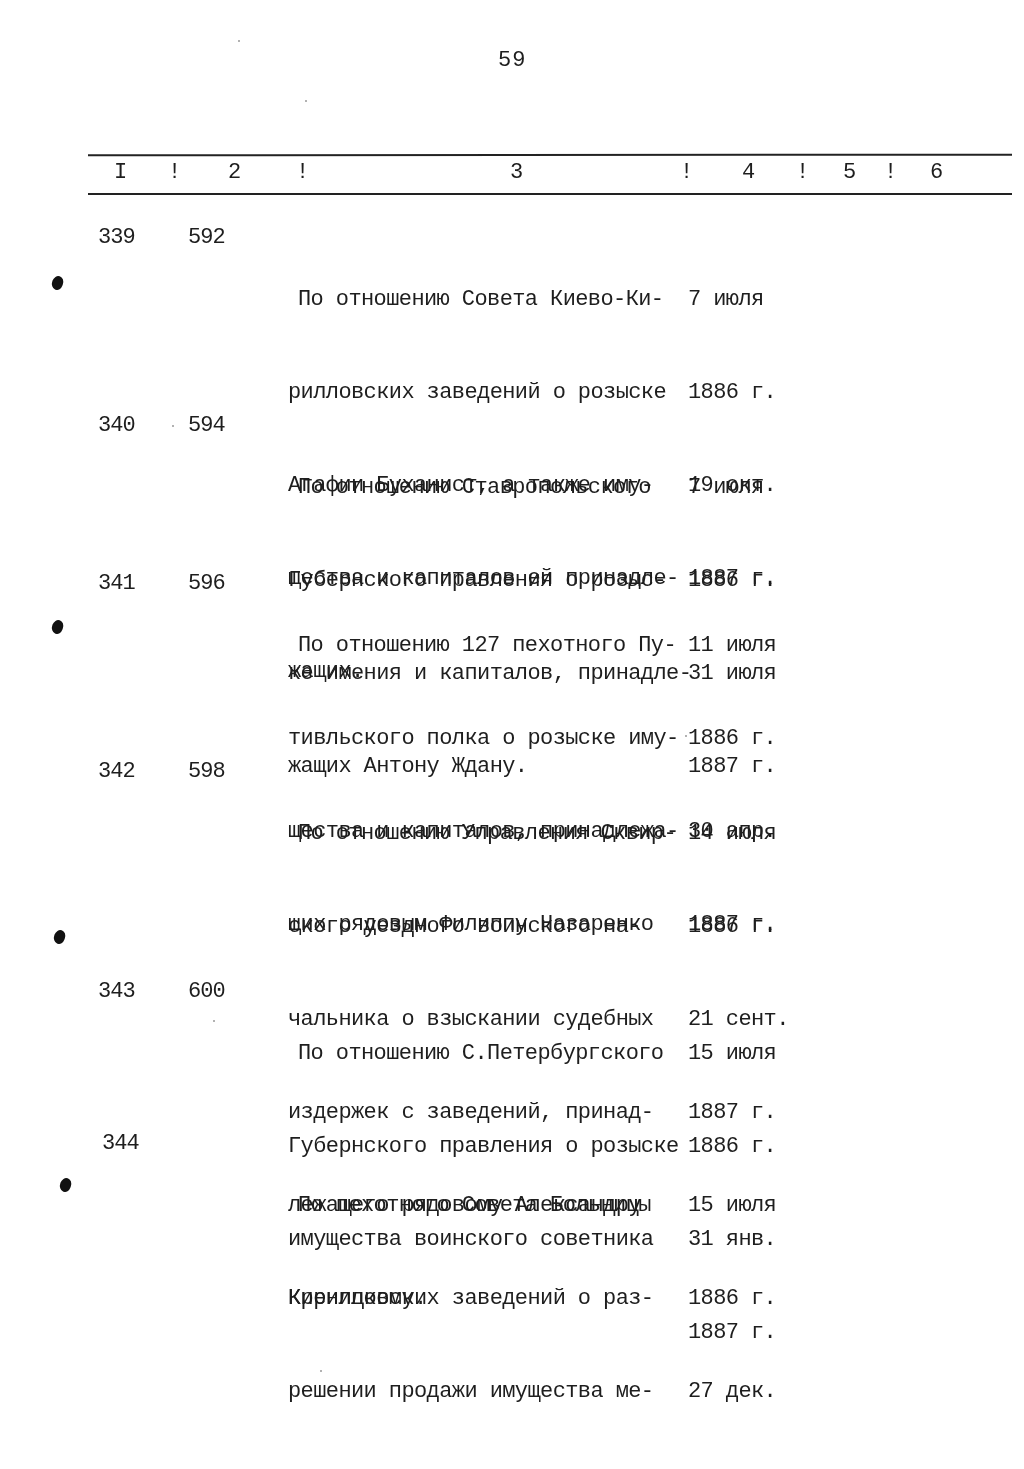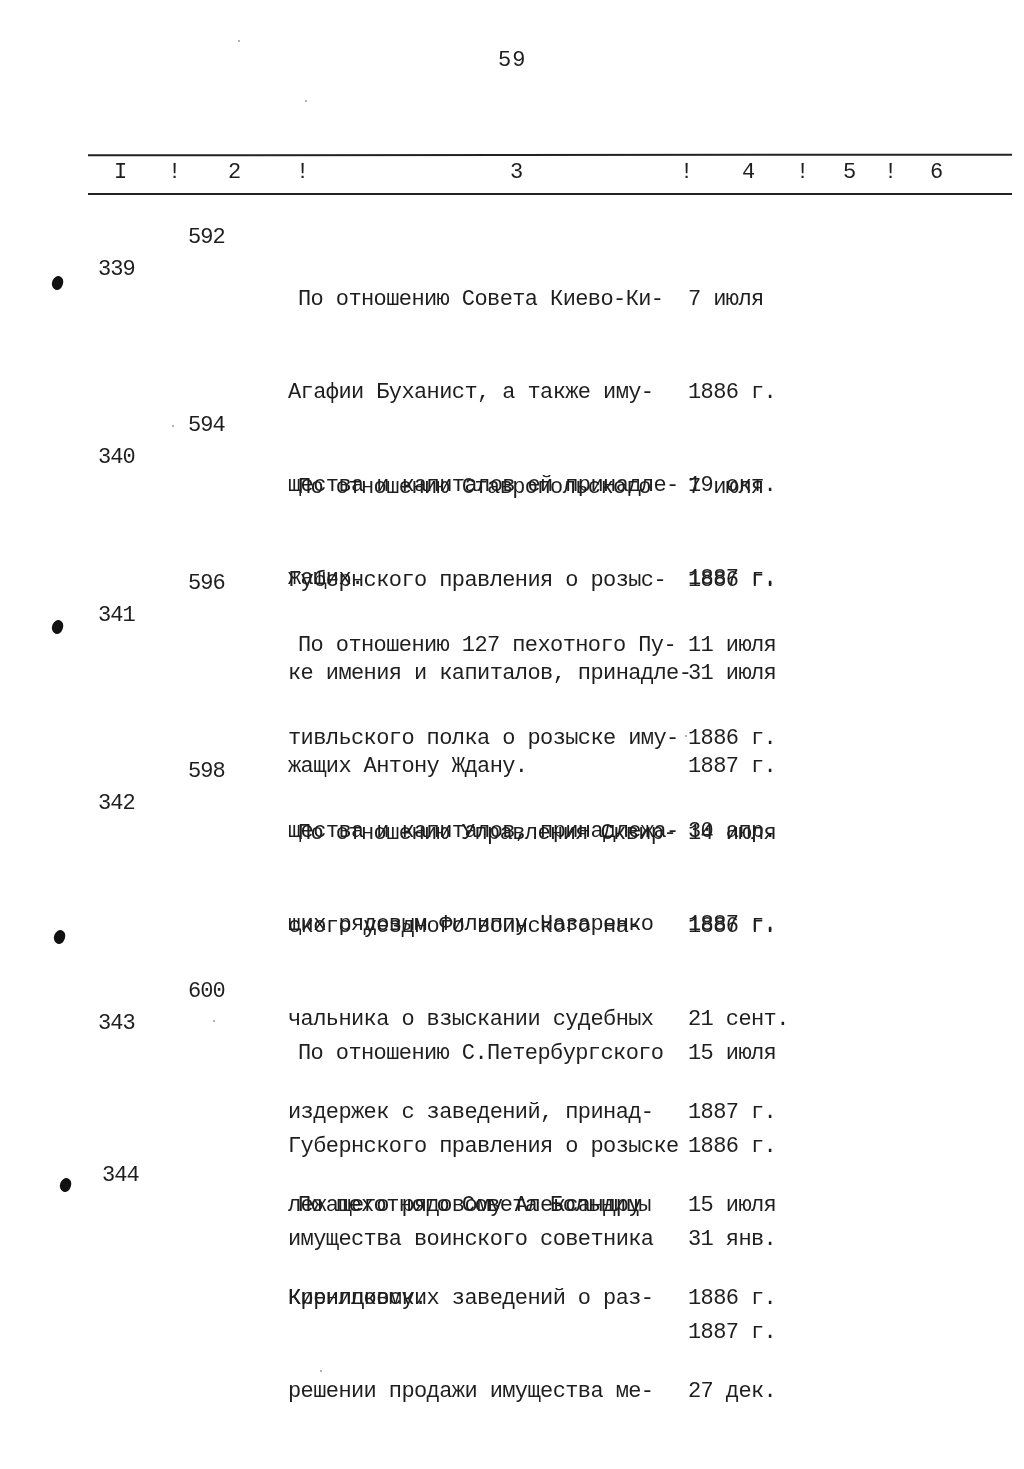--- a/index.html
+++ b/index.html
@@ -48,21 +48,20 @@
       left: 0;
       width: 1024px;
       font-size: 22px;
       line-height: 31px;
     }
     .entry .col1 {
       position: absolute;
       left: 98px;
       top: 0;
       letter-spacing: -1px;
-      margin-top: 32px;
     }
     .entry .col2 {
       position: absolute;
       left: 188px;
       top: 0;
       letter-spacing: -1px;
       text-align: right;
     }
     .entry .col3 {
       position: absolute;
@@ -122,20 +121,21 @@
     <span style="left:930px">6</span>
   </div>
 
   <div class="rule bottom"></div>
 
   <div class="entry" style="top:222px">
     <span class="col1">339</span>
     <span class="col2">592</span>
     <div class="col3">
       <span class="line" style="padding-left:10px">По отношению Совета Киево-Ки-</span>
+      <span class="line">рилловских заведений о розыске</span>
       <span class="line">Агафии Буханист, а также иму-</span>
       <span class="line">щества и капиталов ей принадле-</span>
       <span class="line">жащих.</span>
     </div>
     <div class="col4">
       <span class="line">7 июля</span>
       <span class="line">1886 г.</span>
       <span class="line">19 окт.</span>
       <span class="line">1887 г.</span>
     </div>

